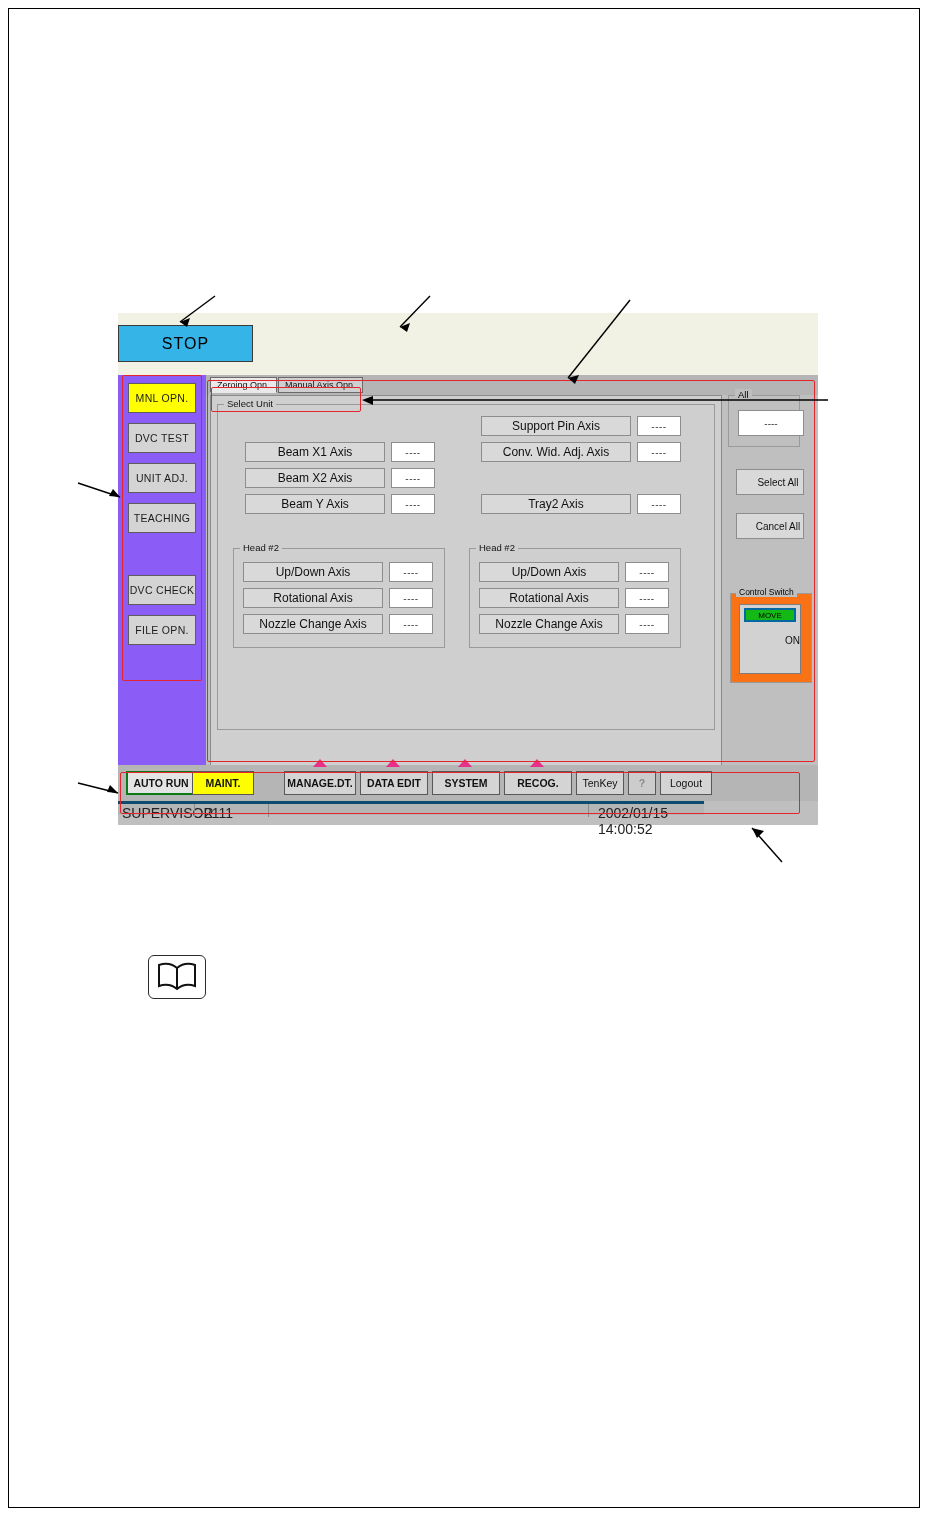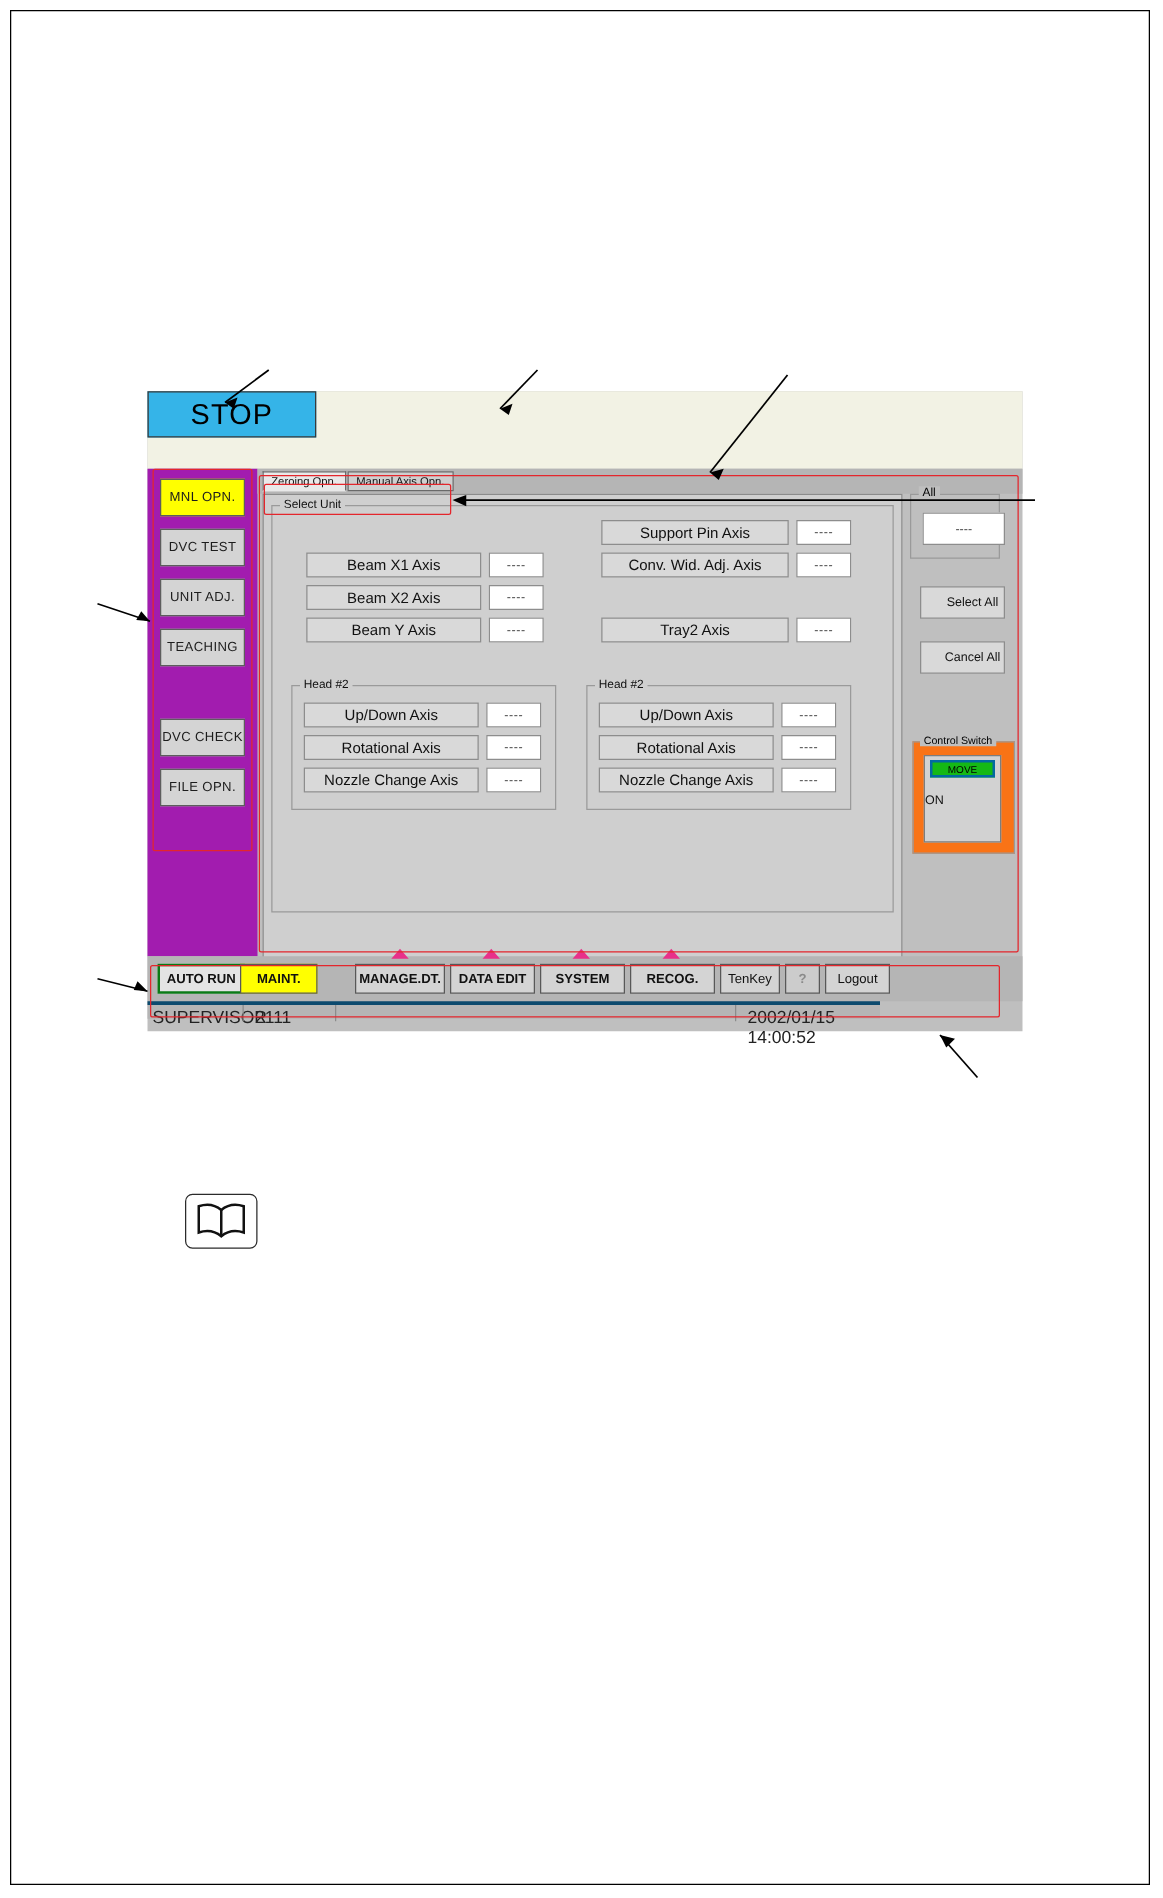--- a/index.html
+++ b/index.html
@@ -13,28 +13,28 @@
   }
   
   .screen{
     position:absolute;left:118px;top:313px;width:700px;height:512px;
     background:#bfbfbf;
   }
   .topbar{
     position:absolute;left:0;top:0;width:700px;height:62px;background:#f2f2e4;
   }
   .stop-badge{
-    position:absolute;left:0;top:0;width:135px;height:37px;
+    position:absolute;left:0;top:12px;width:135px;height:37px;
     background:#35b4e8;border:1px solid #3a3a3a;box-sizing:border-box;
     display:flex;align-items:center;justify-content:center;
-    font-size:23px;letter-spacing:1px;color:#000;
+    font-size:16px;letter-spacing:1px;color:#000;
   }
   
   .leftnav{
-    position:absolute;left:0;top:62px;width:88px;height:390px;background:#a21caf;
+    position:absolute;left:0;top:62px;width:88px;height:390px;background:#8b5cf6;
   }
   .navbtn{
     position:absolute;left:10px;width:68px;height:30px;
     border:1px solid #5d5d5d;box-sizing:border-box;background:#d4d4d4;
     display:flex;align-items:center;justify-content:center;
     font-size:10.5px;color:#1c1c1c;letter-spacing:.3px;
   }
   .navbtn.active{background:#ffff00;}
   
   .tabstrip{
@@ -96,21 +96,21 @@
   .ctrl-inner{
     position:absolute;left:8px;top:10px;width:62px;height:70px;background:#d2d2d2;
     border:1px solid #7d7d7d;box-sizing:border-box;
   }
   .ctrl-move{
     position:absolute;left:4px;top:3px;width:52px;height:14px;background:#15b915;
     border:2px solid #0369a1;box-sizing:border-box;
     display:flex;align-items:center;justify-content:center;font-size:8px;color:#000;
   }
   .ctrl-on{
-    position:absolute;left:0;top:30px;width:60px;text-align:left;font-size:10px;color:#111;
+    position:absolute;left:0;top:30px;width:60px;text-align:right;font-size:10px;color:#111;
   }
   
   .bottombar{
     position:absolute;left:0;top:452px;width:700px;height:36px;background:#b5b5b5;
   }
   .bbtn{
     position:absolute;top:6px;height:24px;border:1px solid #585858;box-sizing:border-box;
     background:#d4d4d4;display:flex;align-items:center;justify-content:center;
     font-size:10.5px;color:#111;font-weight:bold;
   }

